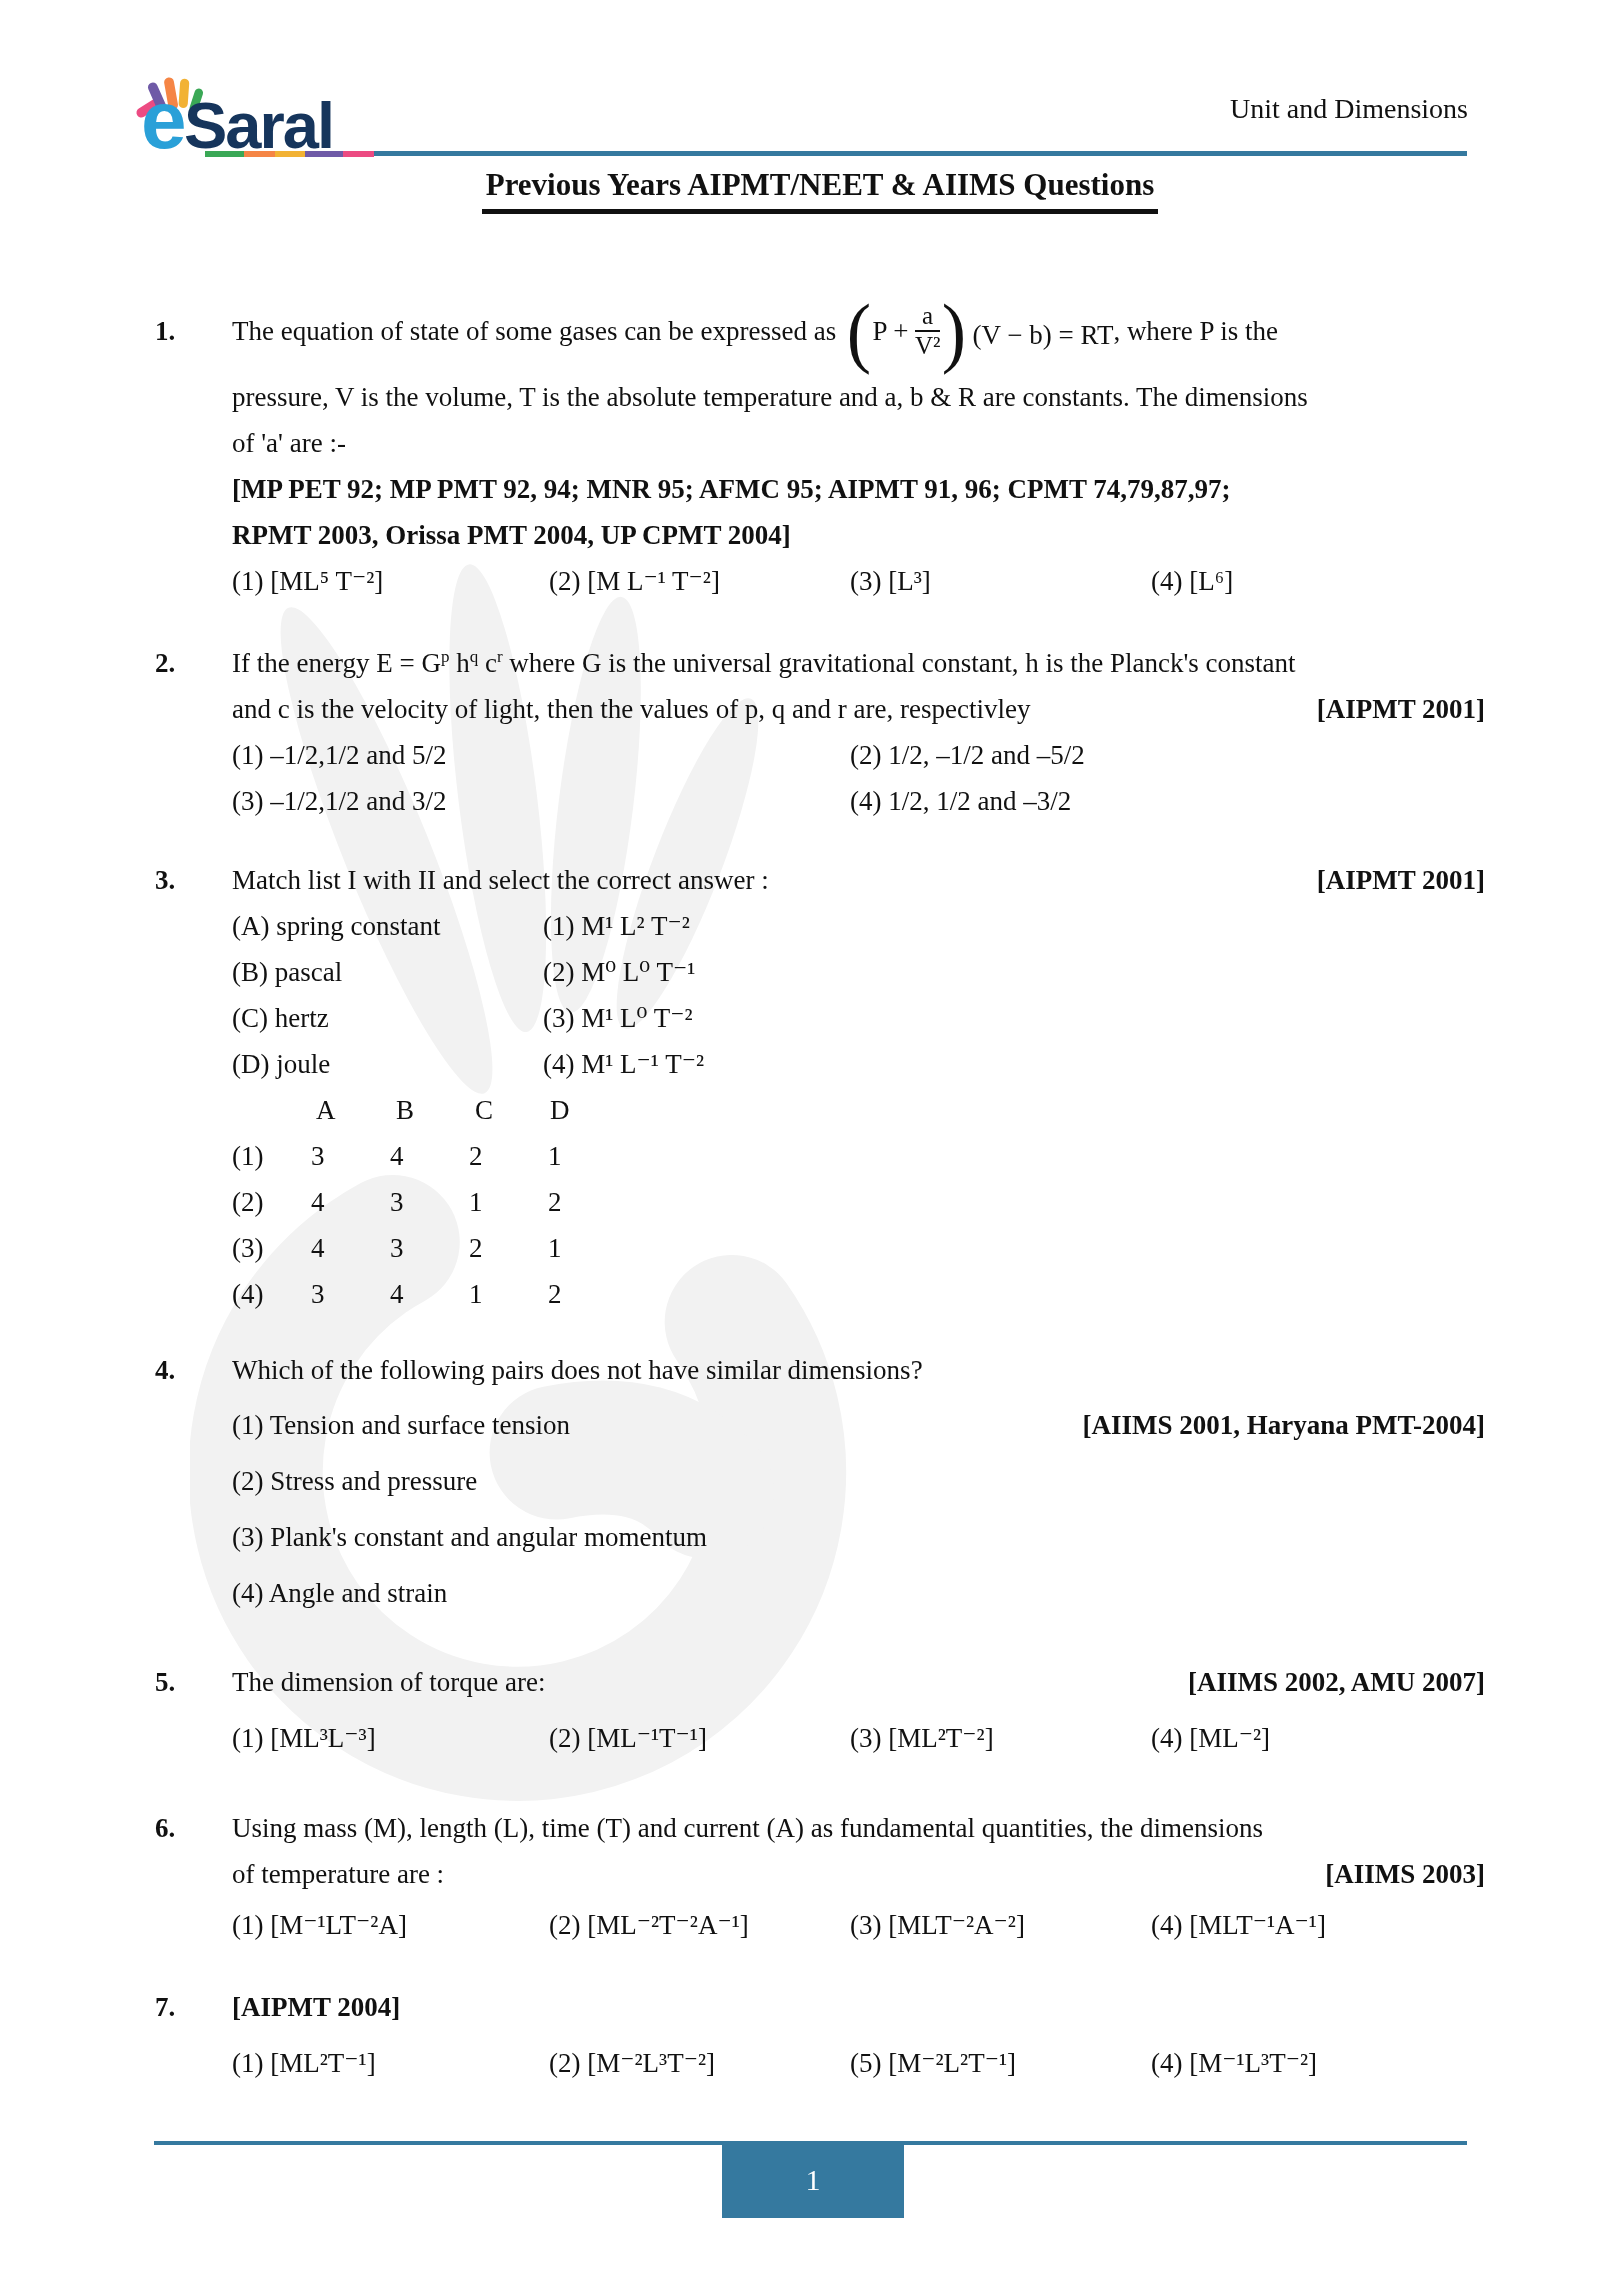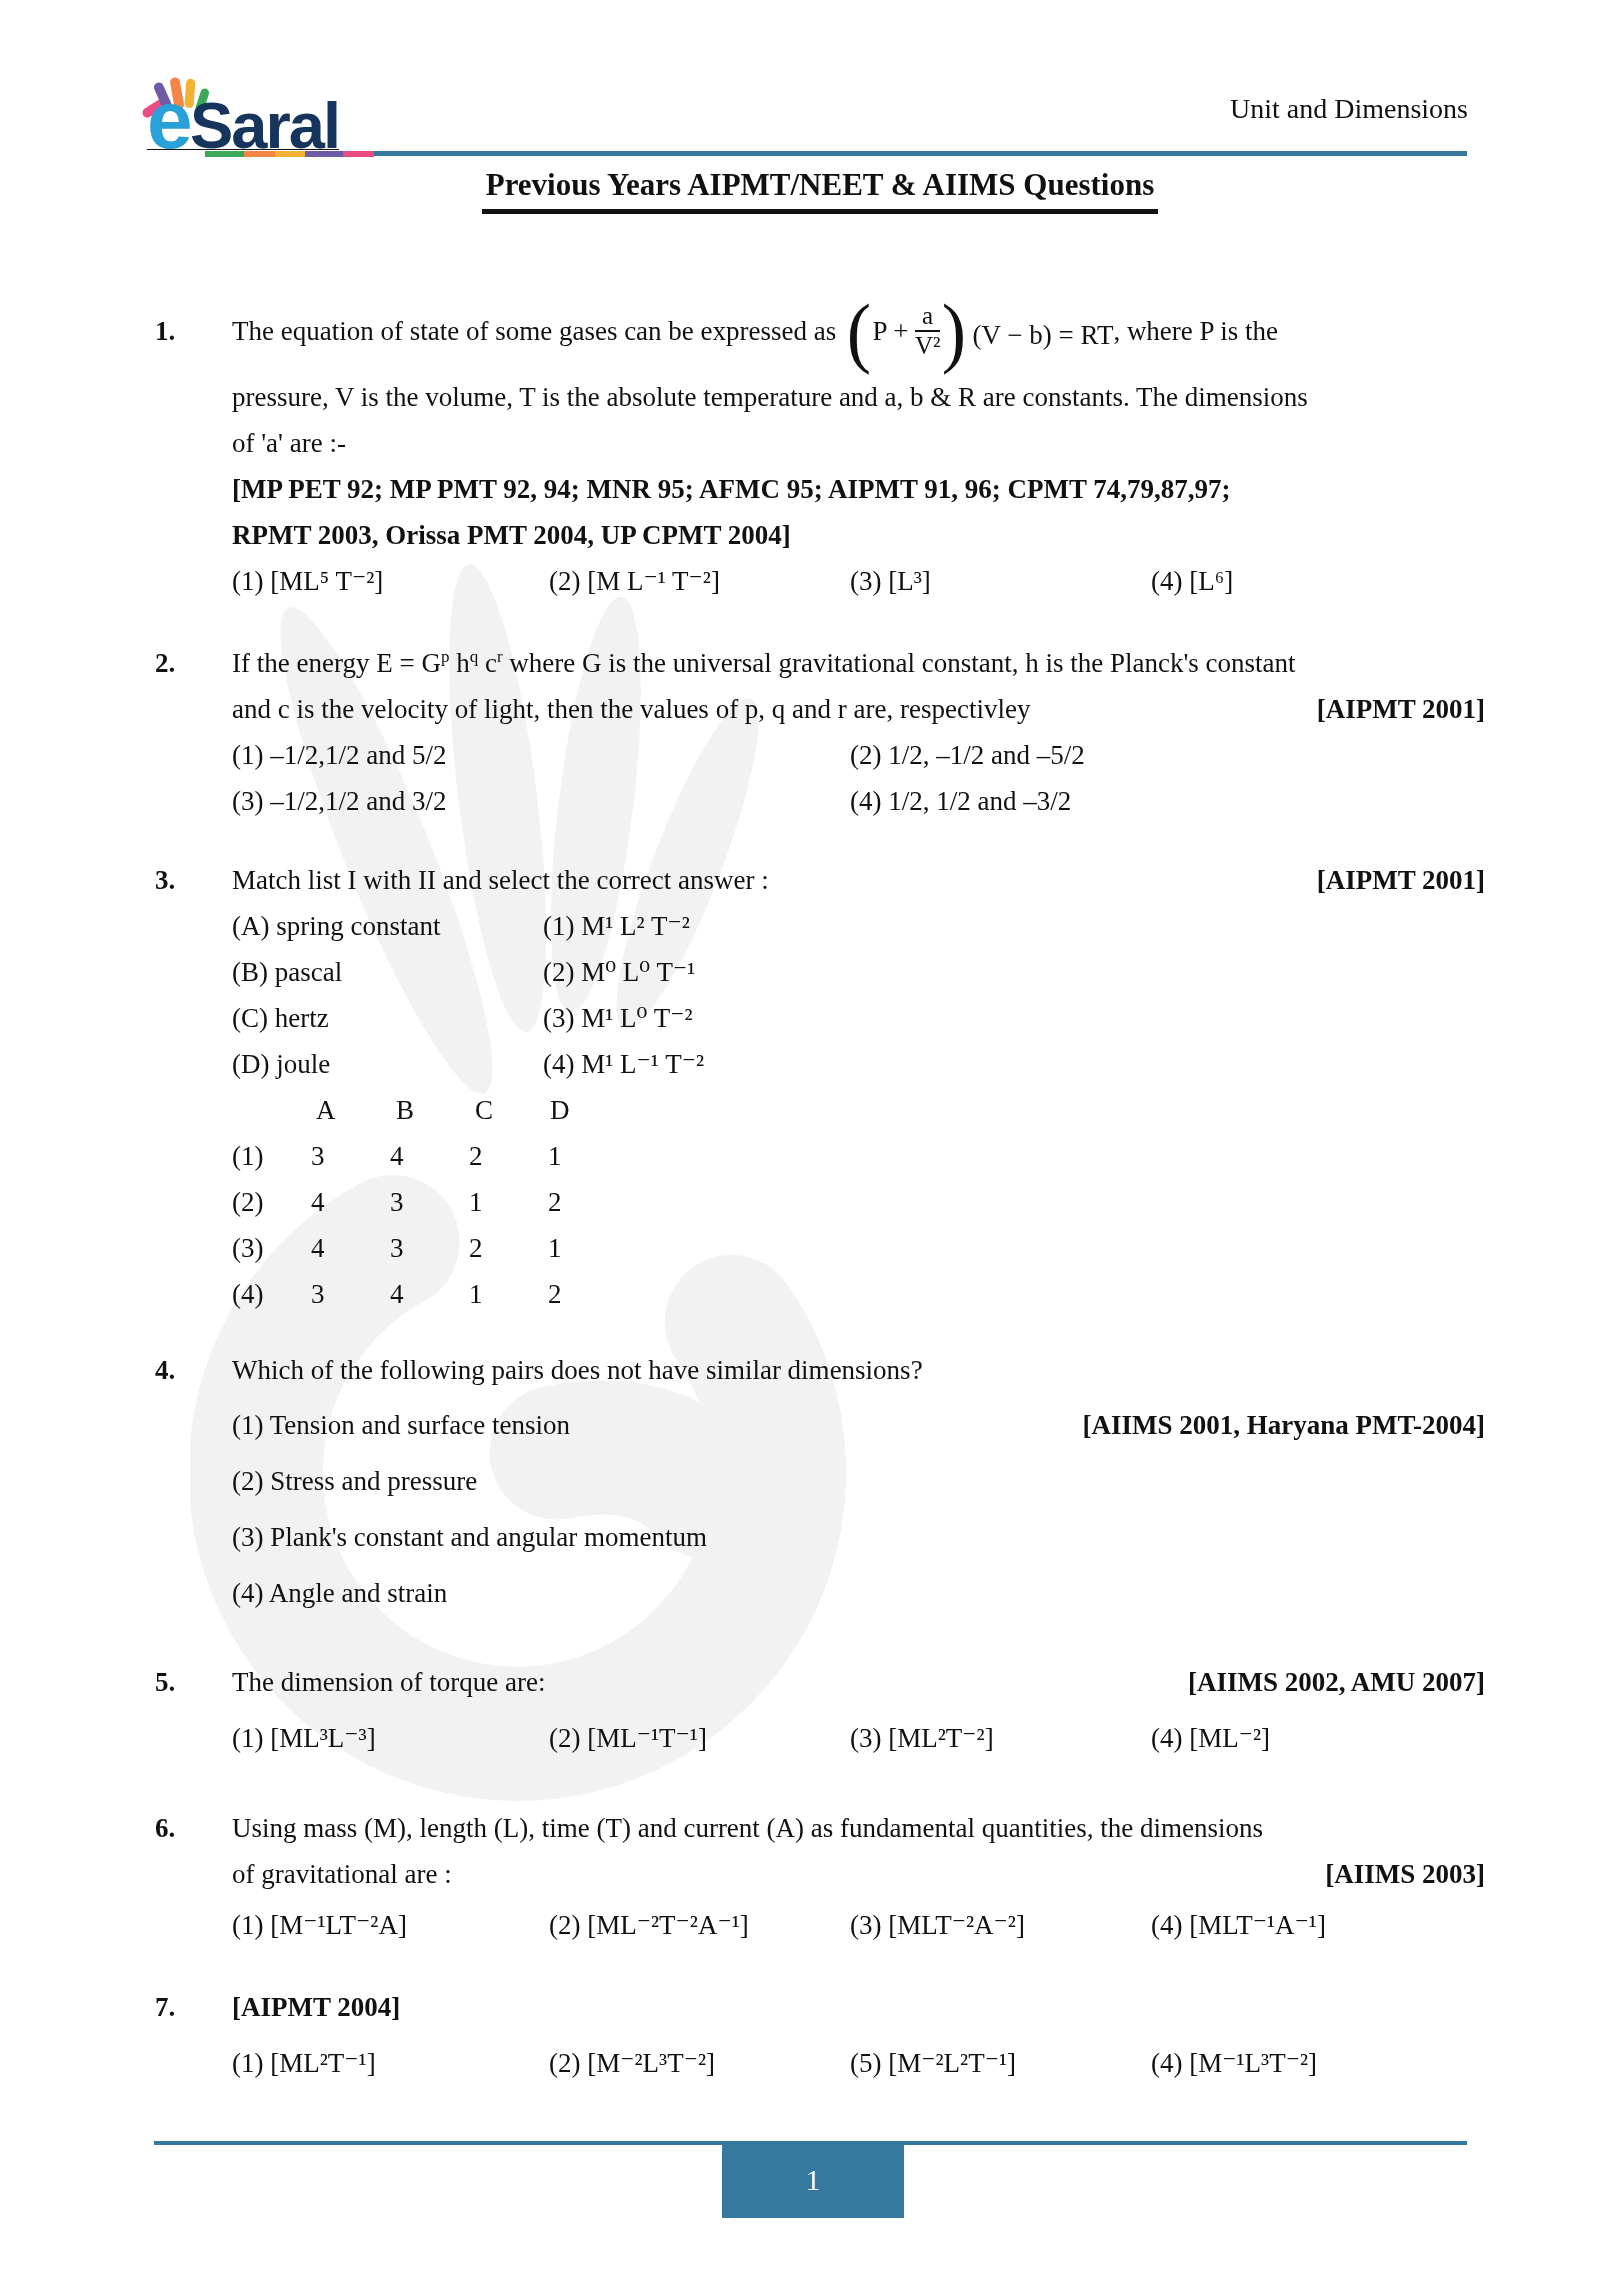--- a/index.html
+++ b/index.html
@@ -3,22 +3,22 @@
 <meta charset="utf-8">
 <style>
   html,body { margin:0; padding:0; background:#ffffff; }
   .page {
     position:relative; width:1622px; height:2295px; background:#ffffff;
     font-family:"Liberation Serif","DejaVu Serif",serif; color:#111; overflow:hidden;
   }
   
   .watermark { position:absolute; left:190px; top:543px; z-index:0; }
   
-  .logo { position:absolute; left:147px; top:90px; z-index:2; white-space:nowrap;
-          font-family:"Liberation Sans","DejaVu Sans",sans-serif; font-weight:bold;text-decoration:underline; }
+  .logo { position:absolute; left:141px; top:90px; z-index:2; white-space:nowrap;
+          font-family:"Liberation Sans","DejaVu Sans",sans-serif; font-weight:bold; }
   .logo-fingers { position:absolute; left:-9.2px; top:-13px; }
   .logo-e   { font-size:82px; line-height:59px; color:#2aa0d8; letter-spacing:-2.6px; position:relative; }
   .logo-rest{ font-size:65px; line-height:59px; color:#16355c; letter-spacing:-2px; position:relative; }
   .logo-stripe { position:absolute; left:205px; top:151px; width:169px; height:5.9px; display:flex; z-index:2; }
   .seg { height:100%; }
   .header-rule { position:absolute; left:374px; top:151px; width:1093px; height:5.2px; background:#35799f; z-index:2; }
   .topic { position:absolute; right:154px; top:93px; font-size:28px; z-index:2; }
   
   .content { position:absolute; left:155px; top:0; width:1330px; z-index:2; }
   .title-wrap { margin-top:166px; text-align:center; }
@@ -227,21 +227,21 @@
         <span>(2) [ML⁻¹T⁻¹]</span>
         <span>(3) [ML²T⁻²]</span>
         <span>(4) [ML⁻²]</span>
       </div>
     </div>
 
     <div class="q mt-q6">
       <span class="qnum">6.</span>
       <div class="line">Using mass (M), length (L), time (T) and current (A) as fundamental quantities, the dimensions</div>
       <div class="line refline">
-        <span>of gravitational are :</span>
+        <span>of temperature are :</span>
         <span class="bold">[AIIMS 2003]</span>
       </div>
       <div class="line opts4 sp8">
         <span>(1) [M⁻¹LT⁻²A]</span>
         <span>(2) [ML⁻²T⁻²A⁻¹]</span>
         <span>(3) [MLT⁻²A⁻²]</span>
         <span>(4) [MLT⁻¹A⁻¹]</span>
       </div>
     </div>
 

